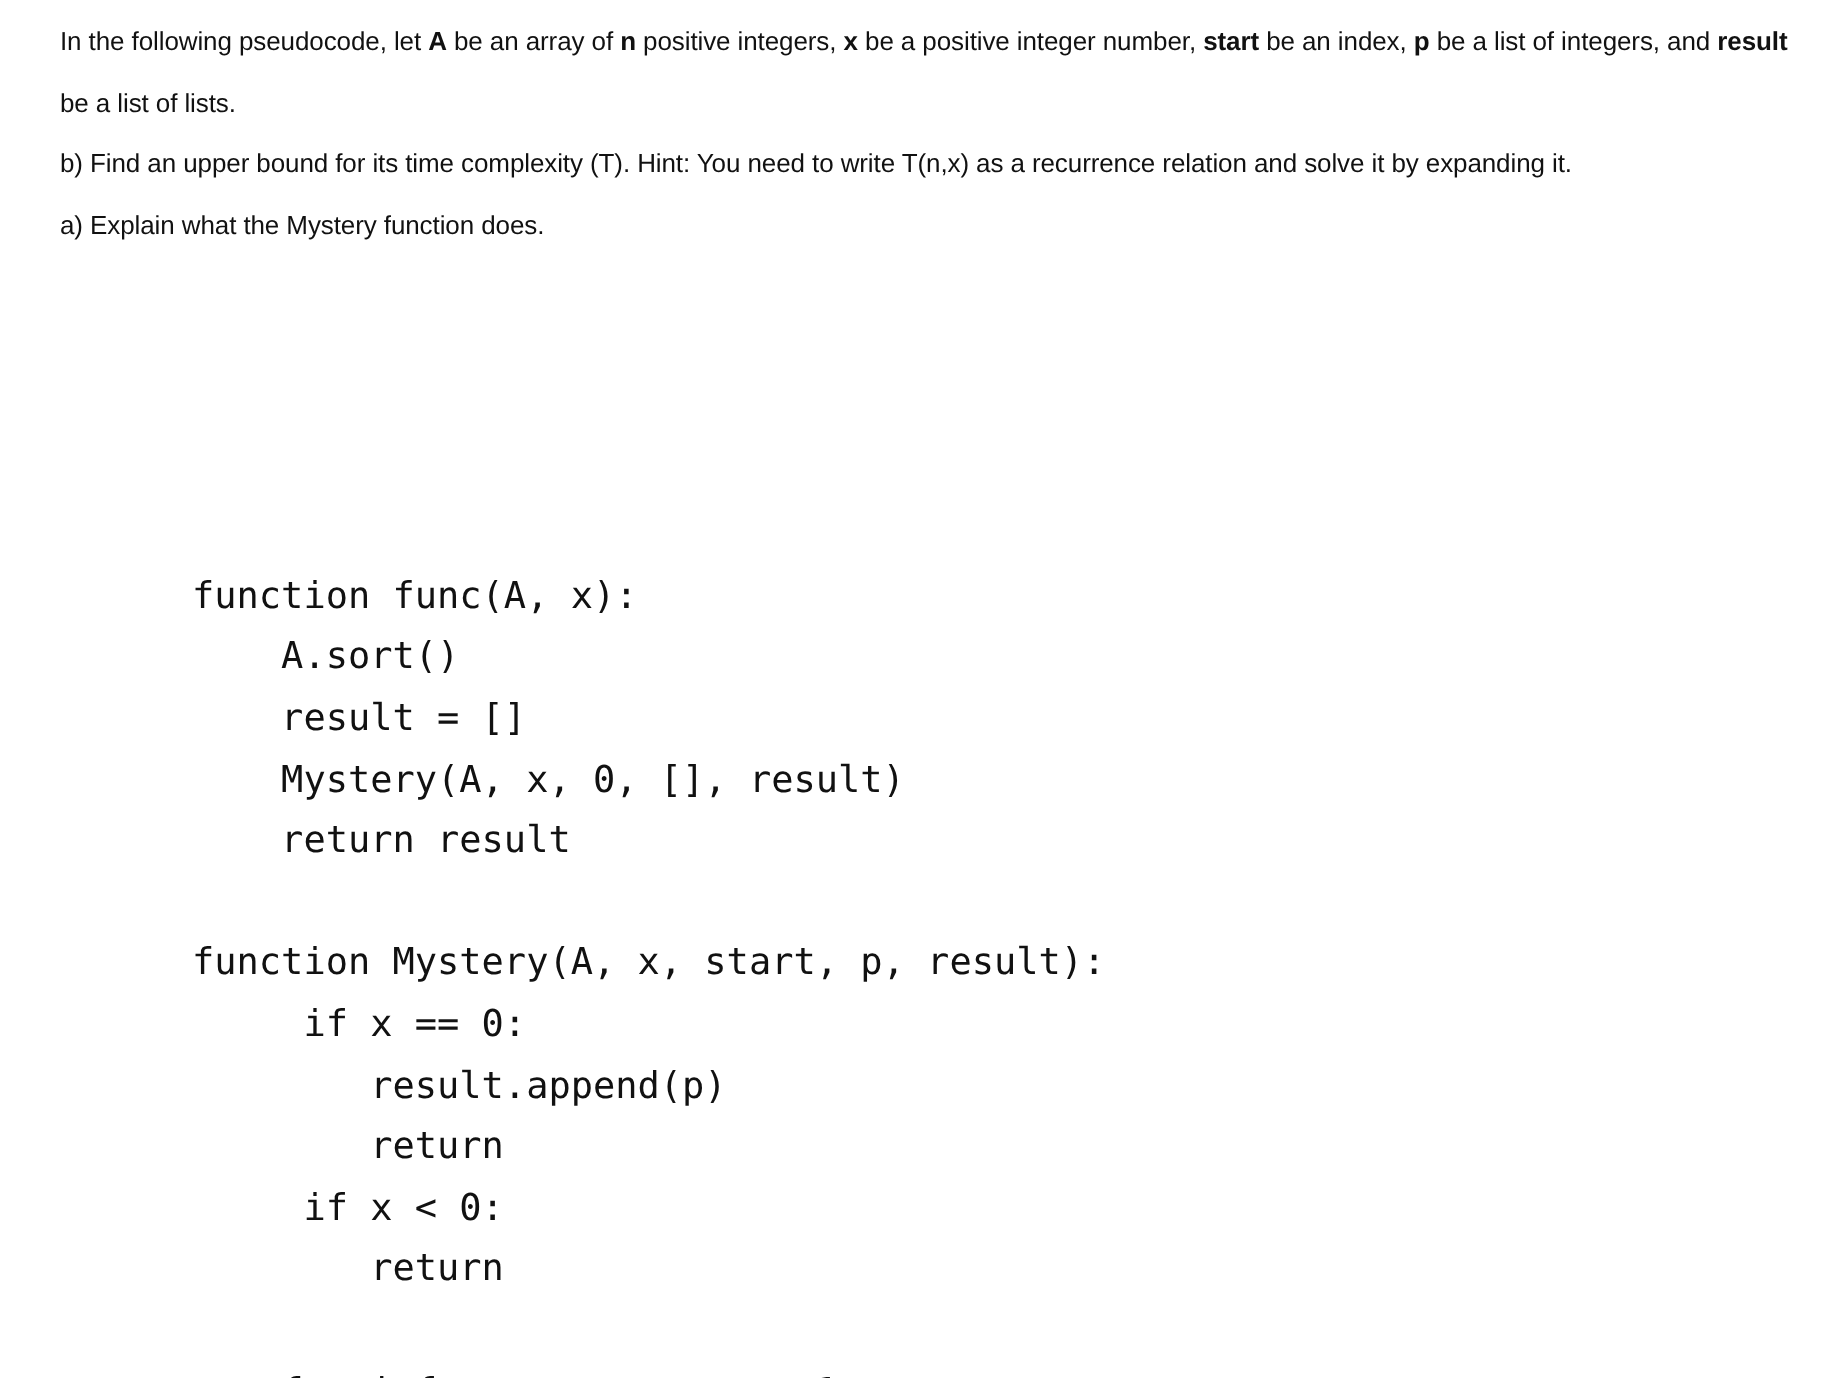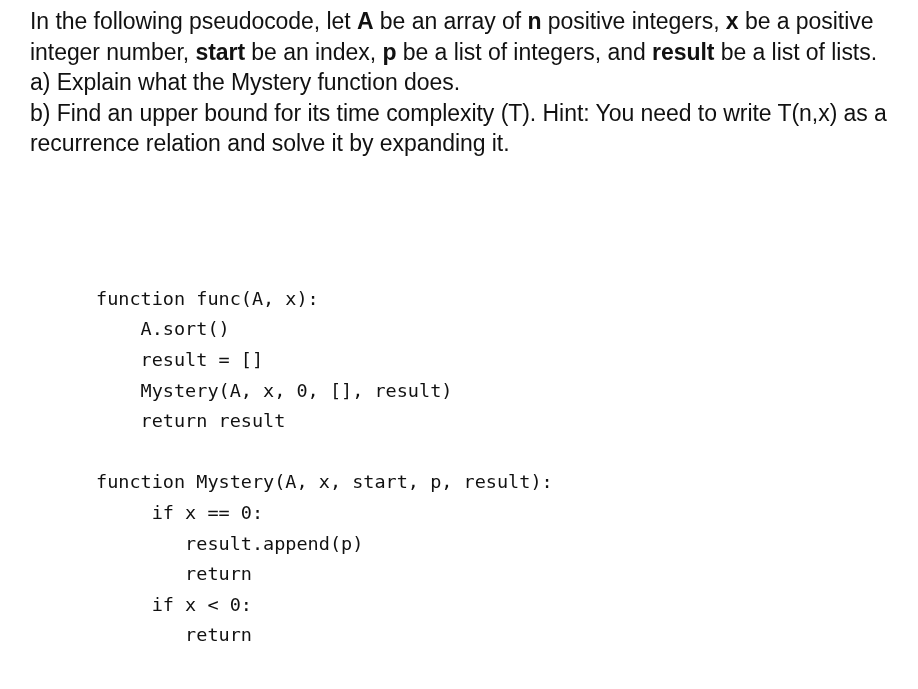--- a/index.html
+++ b/index.html
@@ -25,21 +25,21 @@
     box-sizing: border-box;
   }
 
   
   .prose {
     position: absolute;
     left: 30px;
     top: 6px;
     width: 866px;
     font-family: "Liberation Sans", sans-serif;
-    font-size: 23px;
+    font-size: 13px;
     line-height: 30.5px;
     color: #111111;
     letter-spacing: -0.05px;
   }
   .prose p {
     margin: 0;
     padding: 0;
   }
   .prose b {
     font-weight: bold;
@@ -70,25 +70,25 @@
 
 <div id="page">
 
   <div class="prose">
 
     <p>
       <span><span> In the following pseudocode, let </span><b>A</b><span> be an array of </span><b>n</b><span> positive integers, </span><b>x</b><span> be a positive integer number, </span><b>start</b><span> be an index, </span><b>p</b><span> be a list of integers, and </span><b>result</b><span> be a list of lists.</span></span>
     </p>
 
     <p>
-      <span>a) Explain what the Mystery function does.</span>
+      <span>b) Find an upper bound for its time complexity (T). Hint: You need to write T(n,x) as a recurrence relation and solve it by expanding it.</span>
     </p>
 
     <p>
-      <span>b) Find an upper bound for its time complexity (T). Hint: You need to write T(n,x) as a recurrence relation and solve it by expanding it.</span>
+      <span>a) Explain what the Mystery function does.</span>
     </p>
 
   </div>
 
   <div class="code">
     
   <div class="line">function func(A, x):</div><div class="line">    A.sort()</div><div class="line">    result = []</div><div class="line">    Mystery(A, x, 0, [], result)</div><div class="line">    return result</div><div class="line blank"></div><div class="line">function Mystery(A, x, start, p, result):</div><div class="line">     if x == 0:</div><div class="line">        result.append(p)</div><div class="line">        return</div><div class="line">     if x &lt; 0:</div><div class="line">        return</div><div class="line blank"></div><div class="line">    for i from start to n - 1:</div></div>
 
 </div>
 

